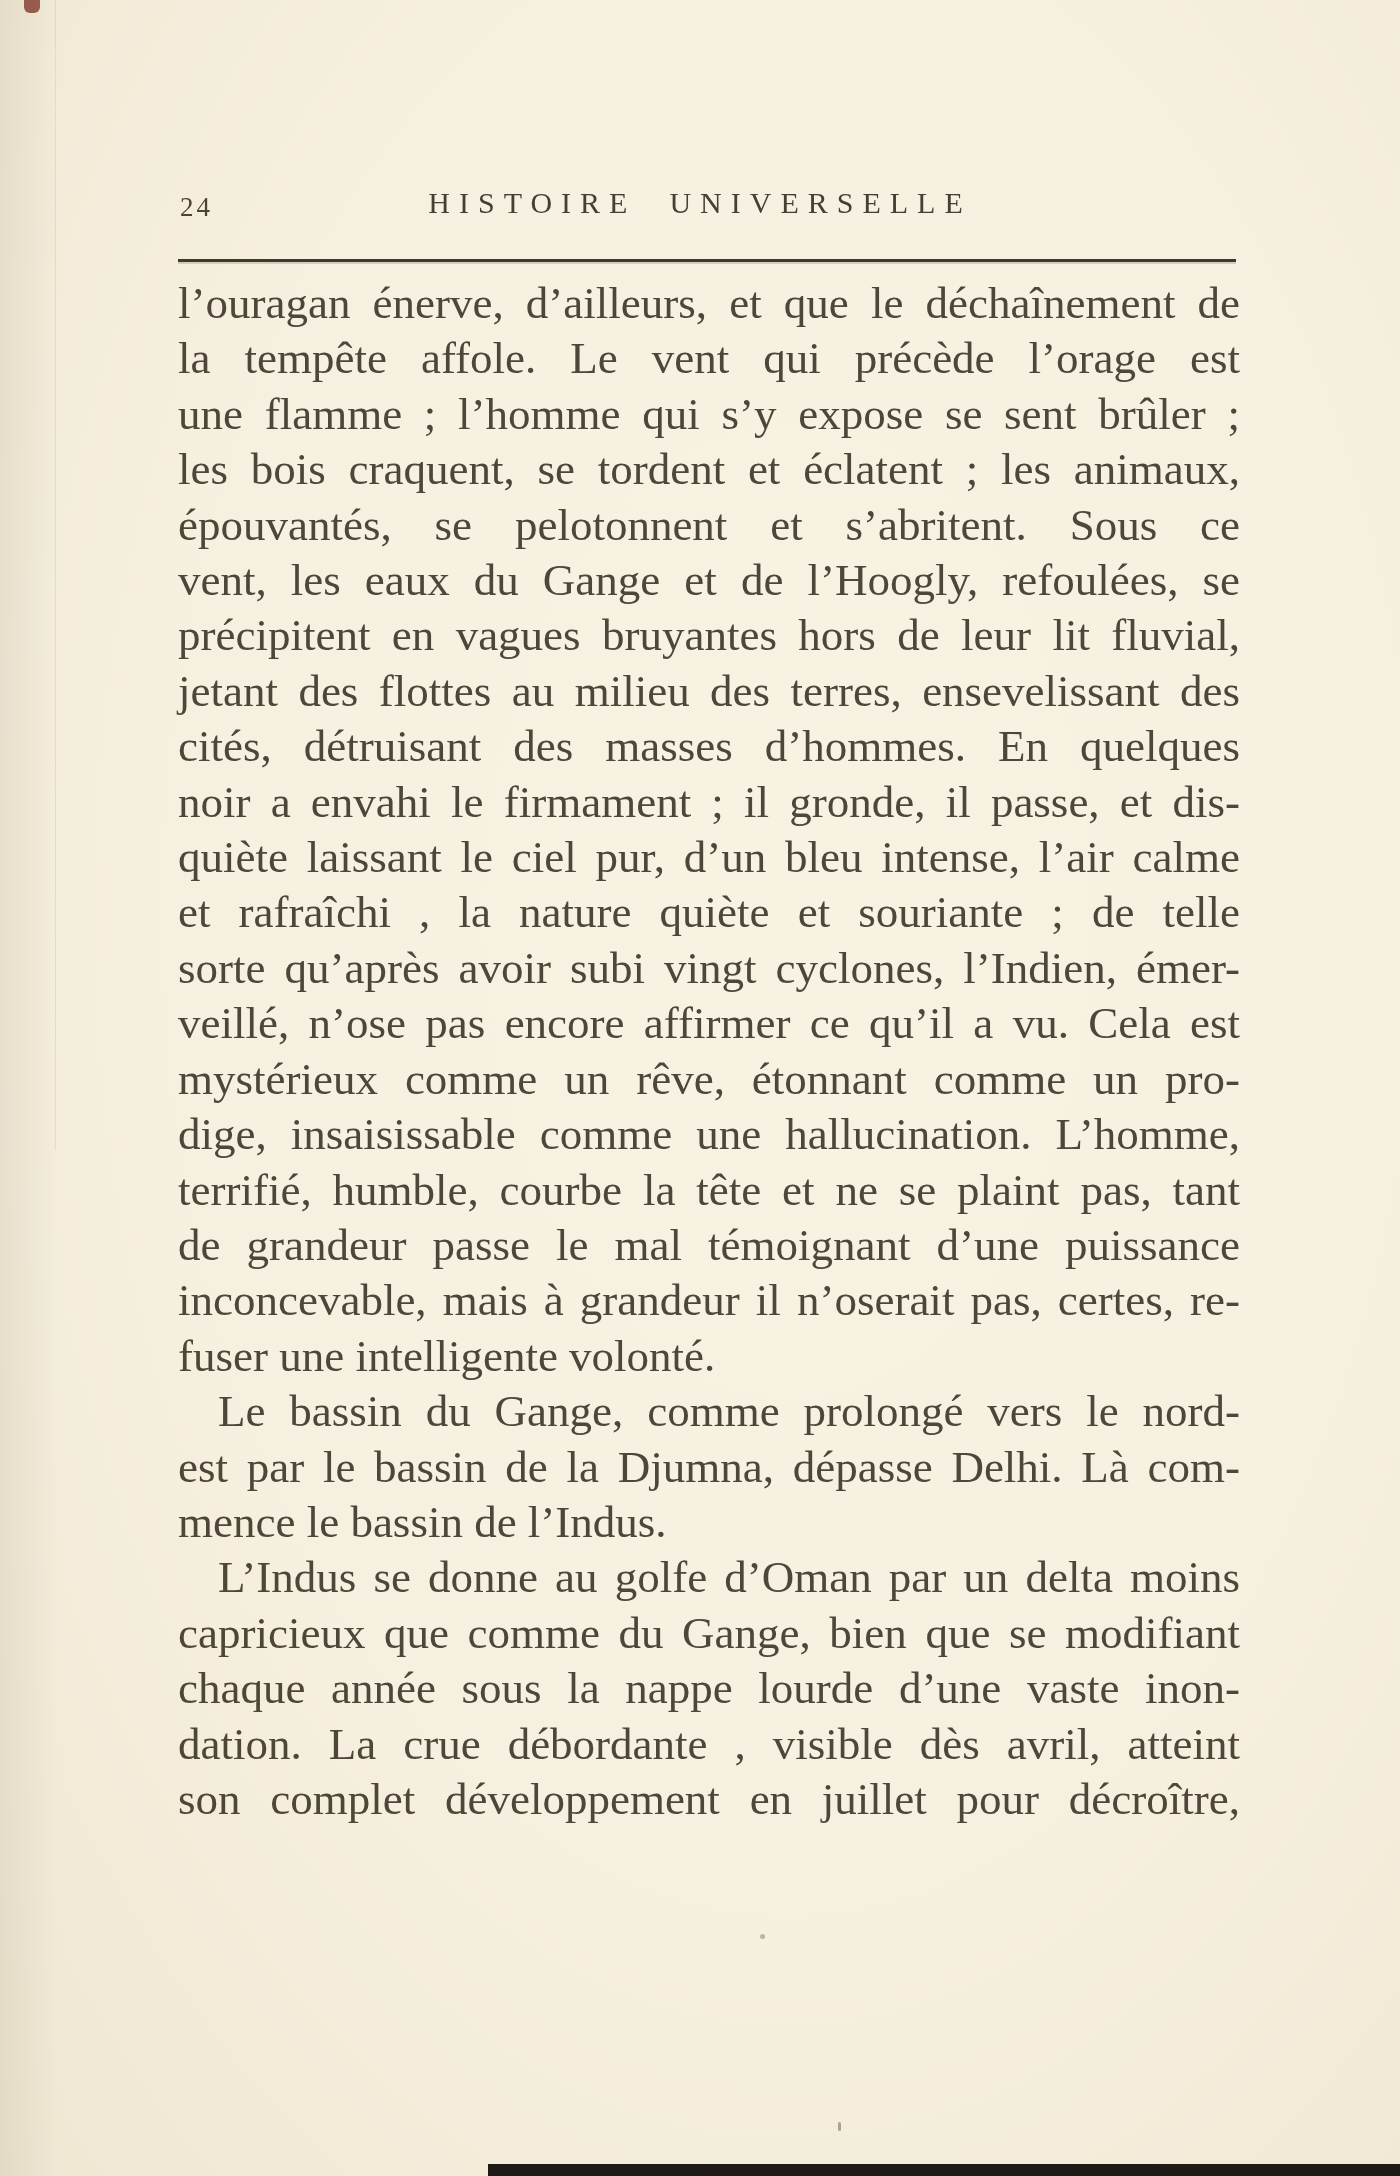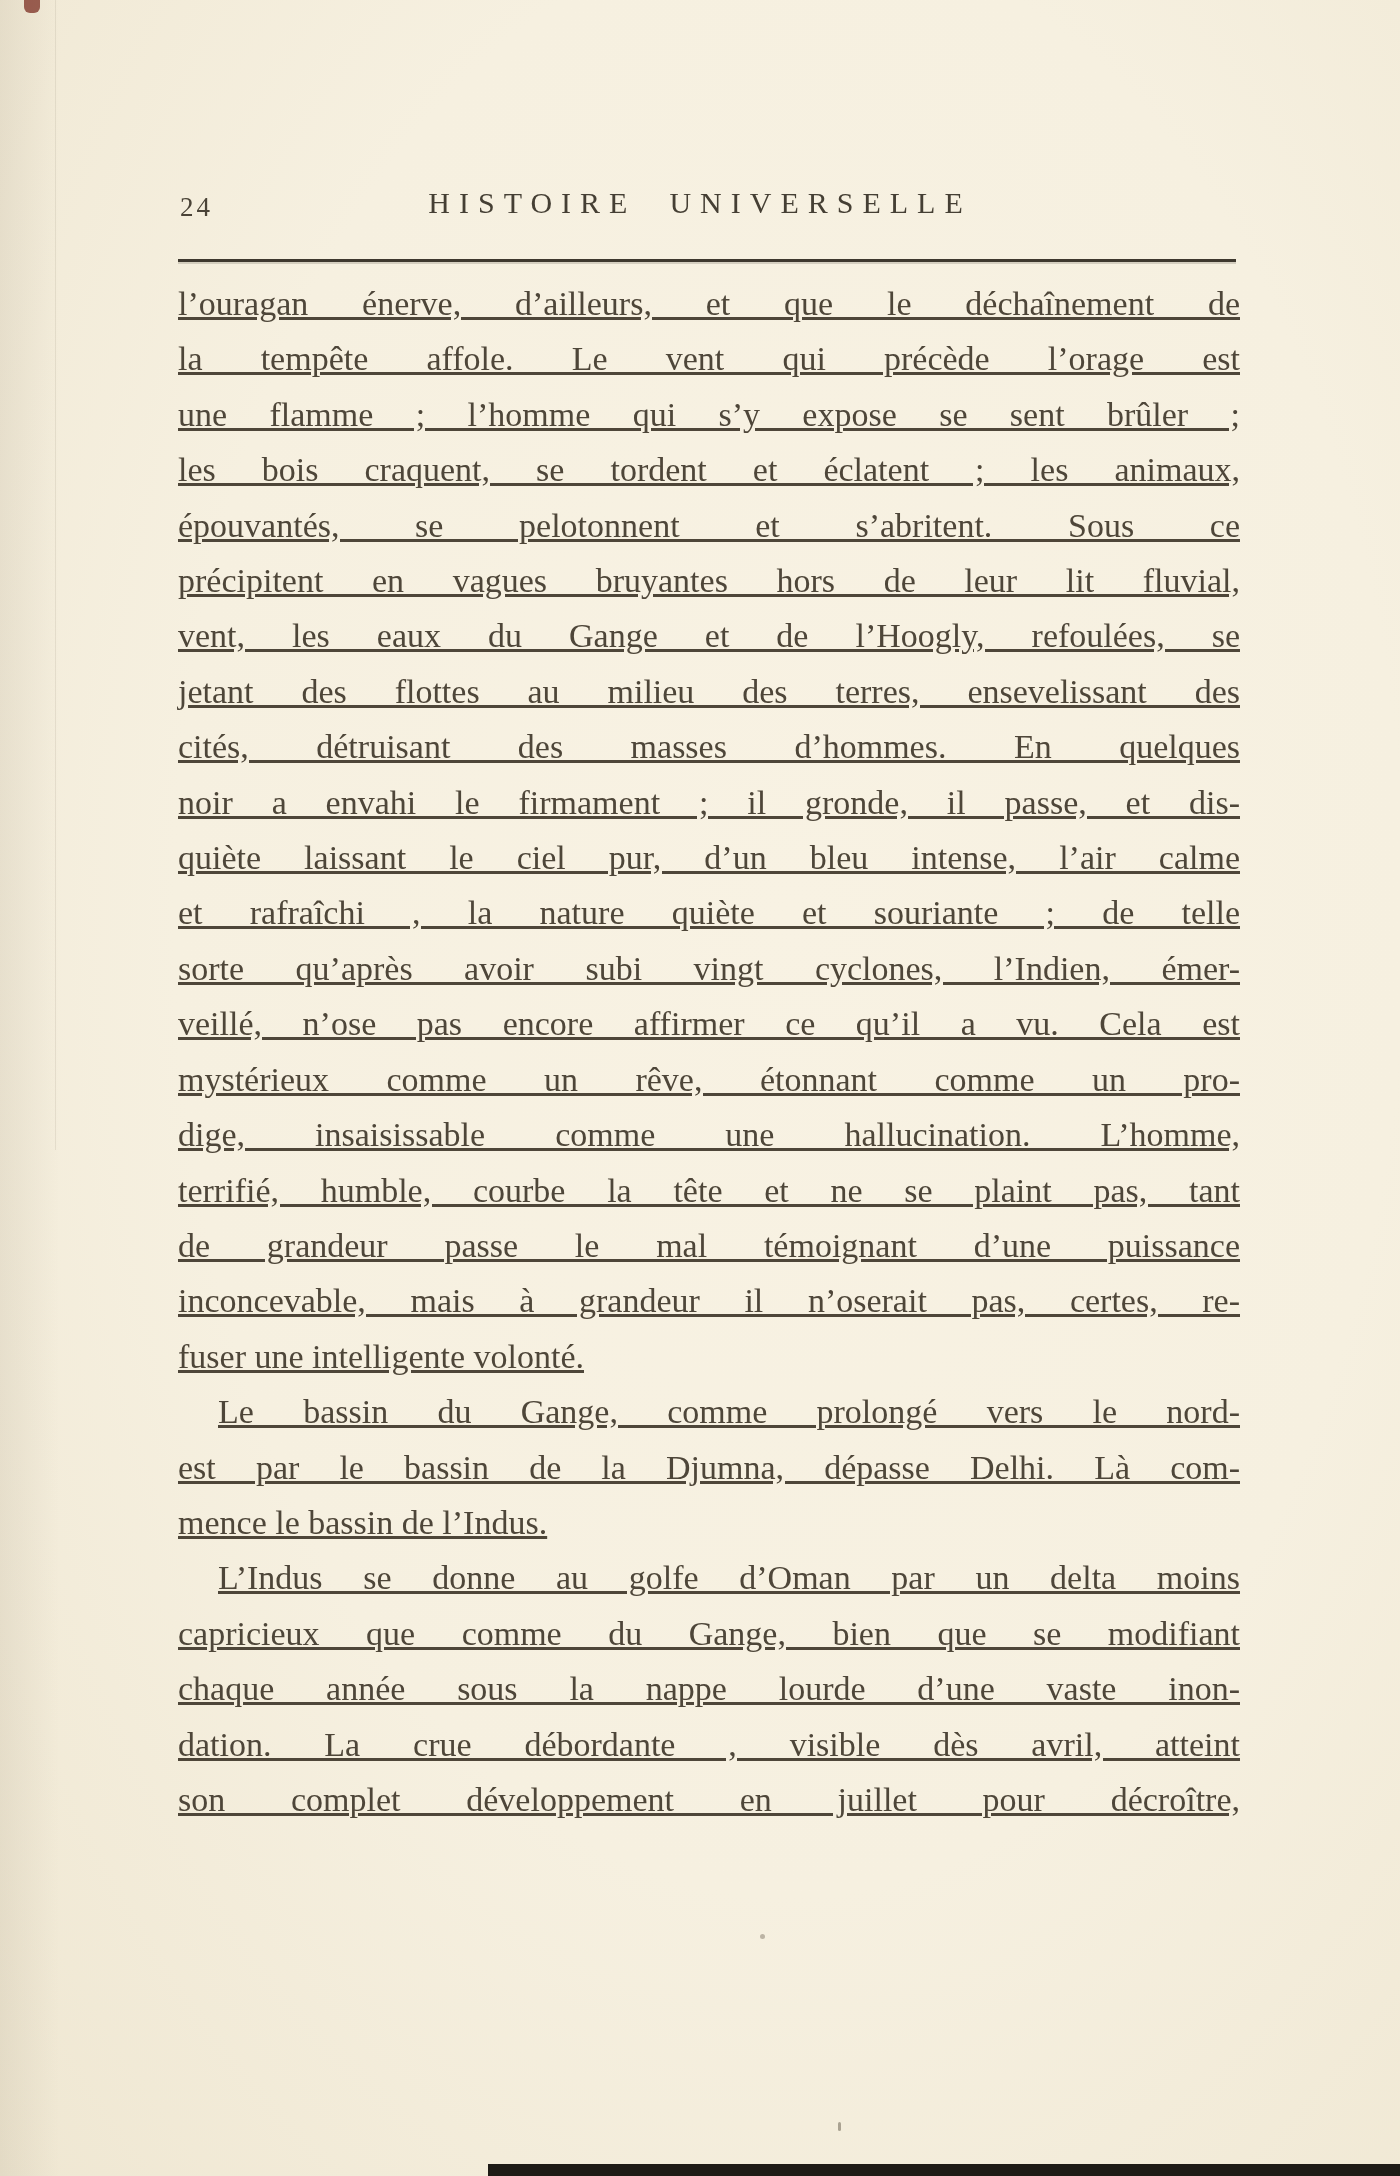--- a/index.html
+++ b/index.html
@@ -52,24 +52,23 @@
   .header-rule {
     position:absolute; left:178px; top:259px; width:1058px; height:3px;
     background:#3e382e;
     box-shadow:0 2px 0 rgba(62,56,46,0.18);
   }
 
   .text-block {
     position:absolute; left:178px; top:276px; width:1062px;
   }
   .line {
-    font-size:34px; line-height:55.4px;
+    font-size:45px; line-height:55.4px;
     text-align:justify; text-align-last:justify;
     color:#4e4639;
-    text-decoration:underline;
   }
   .line.indent { text-indent:40px; }
   .line.last { text-align-last:left; }
 
   .bottom-strip {
     position:absolute; left:488px; top:2164px; width:912px; height:12px;
     background:#1e1b16;
   }
 </style>
 </head>
@@ -87,22 +86,22 @@
   </div>
 
   <div class="header-rule"></div>
 
   <div class="text-block">
       <div class="line">l’ouragan énerve, d’ailleurs, et que le déchaînement de</div>
       <div class="line">la tempête affole. Le vent qui précède l’orage est</div>
       <div class="line">une flamme ; l’homme qui s’y expose se sent brûler ;</div>
       <div class="line">les bois craquent, se tordent et éclatent ; les animaux,</div>
       <div class="line">épouvantés, se pelotonnent et s’abritent. Sous ce</div>
+      <div class="line">vent, les eaux du Gange et de l’Hoogly, refoulées, se</div>
       <div class="line">précipitent en vagues bruyantes hors de leur lit fluvial,</div>
-      <div class="line">vent, les eaux du Gange et de l’Hoogly, refoulées, se</div>
       <div class="line">jetant des flottes au milieu des terres, ensevelissant des</div>
       <div class="line">cités, détruisant des masses d’hommes. En quelques</div>
       <div class="line">noir a envahi le firmament ; il gronde, il passe, et dis-</div>
       <div class="line">quiète laissant le ciel pur, d’un bleu intense, l’air calme</div>
       <div class="line">et rafraîchi , la nature quiète et souriante ; de telle</div>
       <div class="line">sorte qu’après avoir subi vingt cyclones, l’Indien, émer-</div>
       <div class="line">veillé, n’ose pas encore affirmer ce qu’il a vu. Cela est</div>
       <div class="line">mystérieux comme un rêve, étonnant comme un pro-</div>
       <div class="line">dige, insaisissable comme une hallucination. L’homme,</div>
       <div class="line">terrifié, humble, courbe la tête et ne se plaint pas, tant</div>

